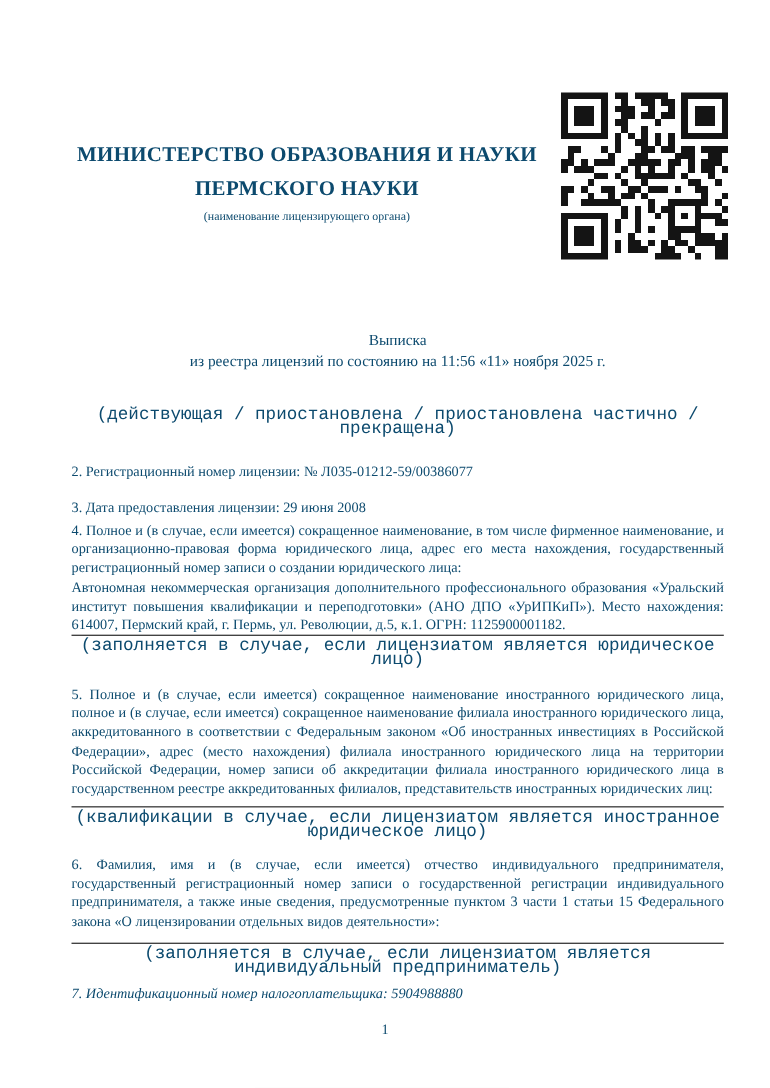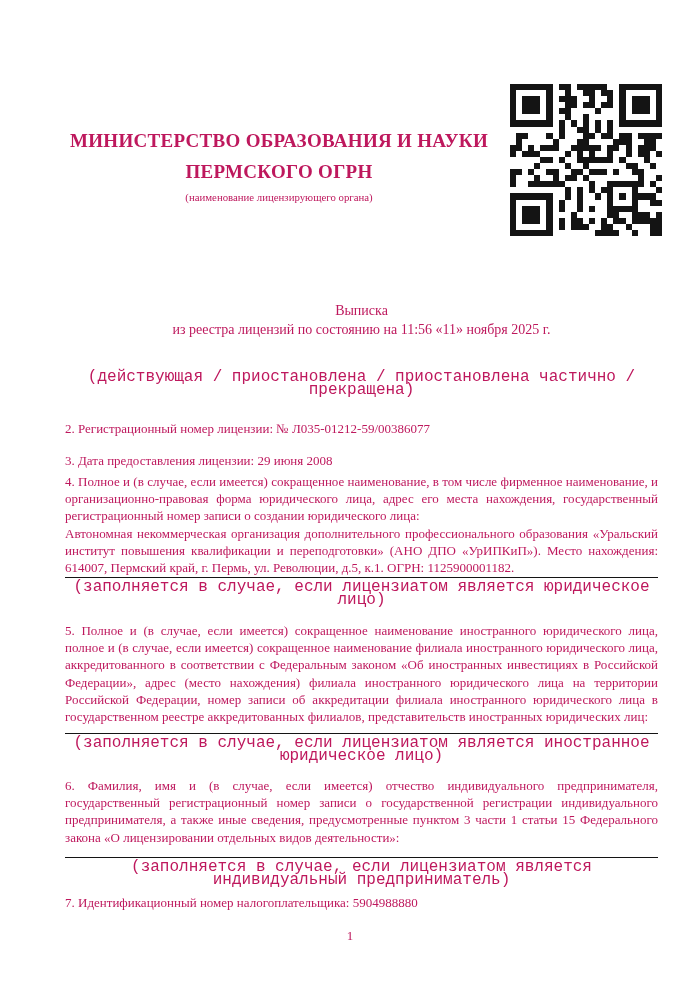--- a/index.html
+++ b/index.html
@@ -3,21 +3,21 @@
 <meta charset="utf-8">
 <style>
   html, body { margin: 0; padding: 0; background: #e8e8e8; }
   .page {
     position: relative;
     width: 700px;
     height: 989px;
     margin: 0 auto;
     background: #ffffff;
     font-family: "Liberation Serif", "DejaVu Serif", serif;
-    color: #be185d;
+    color: #0c4a6e;
     overflow: hidden;
   }
 
   
   .header-text {
     position: absolute;
     left: 65px;
     top: 129px;
     width: 428px;
     text-align: center;
@@ -81,40 +81,40 @@
     height: 0;
   }
   .item-1 { top: 368px; }
   .item-2 { top: 420px; }
   .item-3 { top: 452px; }
   .item-4 { top: 473px; }
   .item-5 { top: 622px; }
   .item-5 .blank-field-rule { margin-top: 8px; }
   .item-6 { top: 777px; }
   .item-6 .blank-field-rule { margin-top: 11px; }
-  .item-7 { top: 894px; }
+  .item-7 { top: 894px; font-style: italic; }
 
   
   .page-number {
     position: absolute;
     top: 928px;
     left: 0;
     width: 100%;
     text-align: center;
     font-size: 13px;
   }
 </style>
 </head>
 <body>
 
 <div class="page">
 
   <div class="header-text">
     <div class="ministry-line">МИНИСТЕРСТВО ОБРАЗОВАНИЯ И НАУКИ</div>
-    <div class="ministry-line">ПЕРМСКОГО ОГРН</div>
+    <div class="ministry-line">ПЕРМСКОГО НАУКИ</div>
     <div class="header-caption">(наименование лицензирующего органа)</div>
   </div>
 
   <div class="qr-box" id="qr-box">
       <svg width="152" height="152" viewBox="0 0 152 152" shape-rendering="crispEdges">
         <rect width="152" height="152" fill="#ffffff"></rect>
         <rect x="0.00" y="0.00" width="6.08" height="6.08" fill="#141414"></rect>
         <rect x="6.08" y="0.00" width="6.08" height="6.08" fill="#141414"></rect>
         <rect x="12.16" y="0.00" width="6.08" height="6.08" fill="#141414"></rect>
         <rect x="18.24" y="0.00" width="6.08" height="6.08" fill="#141414"></rect>
@@ -443,21 +443,21 @@
 
   <div class="item item-4">
     <div class="jtext">4. Полное и (в случае, если имеется) сокращенное наименование, в том числе фирменное наименование, и организационно-правовая форма юридического лица, адрес его места нахождения, государственный регистрационный номер записи о создании юридического лица:</div>
     <div class="jtext underlined-value">Автономная некоммерческая организация дополнительного профессионального образования «Уральский институт повышения квалификации и переподготовки» (АНО ДПО «УрИПКиП»). Место нахождения: 614007, Пермский край, г. Пермь, ул. Революции, д.5, к.1. ОГРН: 1125900001182.</div>
     <div class="item-caption">(заполняется в случае, если лицензиатом является юридическое лицо)</div>
   </div>
 
   <div class="item item-5">
     <div class="jtext">5. Полное и (в случае, если имеется) сокращенное наименование иностранного юридического лица, полное и (в случае, если имеется) сокращенное наименование филиала иностранного юридического лица, аккредитованного в соответствии с Федеральным законом «Об иностранных инвестициях в Российской Федерации», адрес (место нахождения) филиала иностранного юридического лица на территории Российской Федерации, номер записи об аккредитации филиала иностранного юридического лица в государственном реестре аккредитованных филиалов, представительств иностранных юридических лиц:</div>
     <div class="blank-field-rule"></div>
-    <div class="item-caption">(заполняется в случае, если лицензиатом является иностранное юридическое лицо)</div>
+    <div class="item-caption">(квалификации в случае, если лицензиатом является иностранное юридическое лицо)</div>
   </div>
 
   <div class="item item-6">
     <div class="jtext">6. Фамилия, имя и (в случае, если имеется) отчество индивидуального предпринимателя, государственный регистрационный номер записи о государственной регистрации индивидуального предпринимателя, а также иные сведения, предусмотренные пунктом 3 части 1 статьи 15 Федерального закона «О лицензировании отдельных видов деятельности»:</div>
     <div class="blank-field-rule"></div>
     <div class="item-caption">(заполняется в случае, если лицензиатом является индивидуальный предприниматель)</div>
   </div>
 
   <div class="item item-7">
     <div>7. Идентификационный номер налогоплательщика: 5904988880</div>

